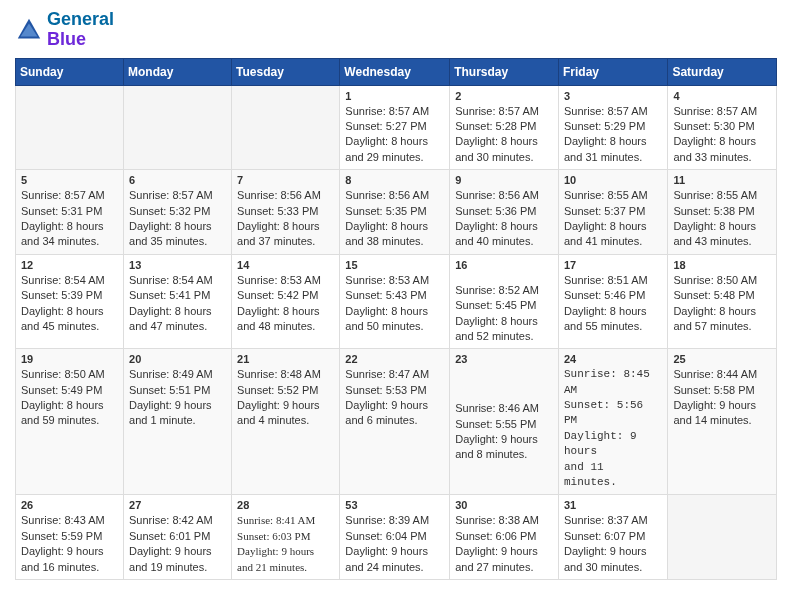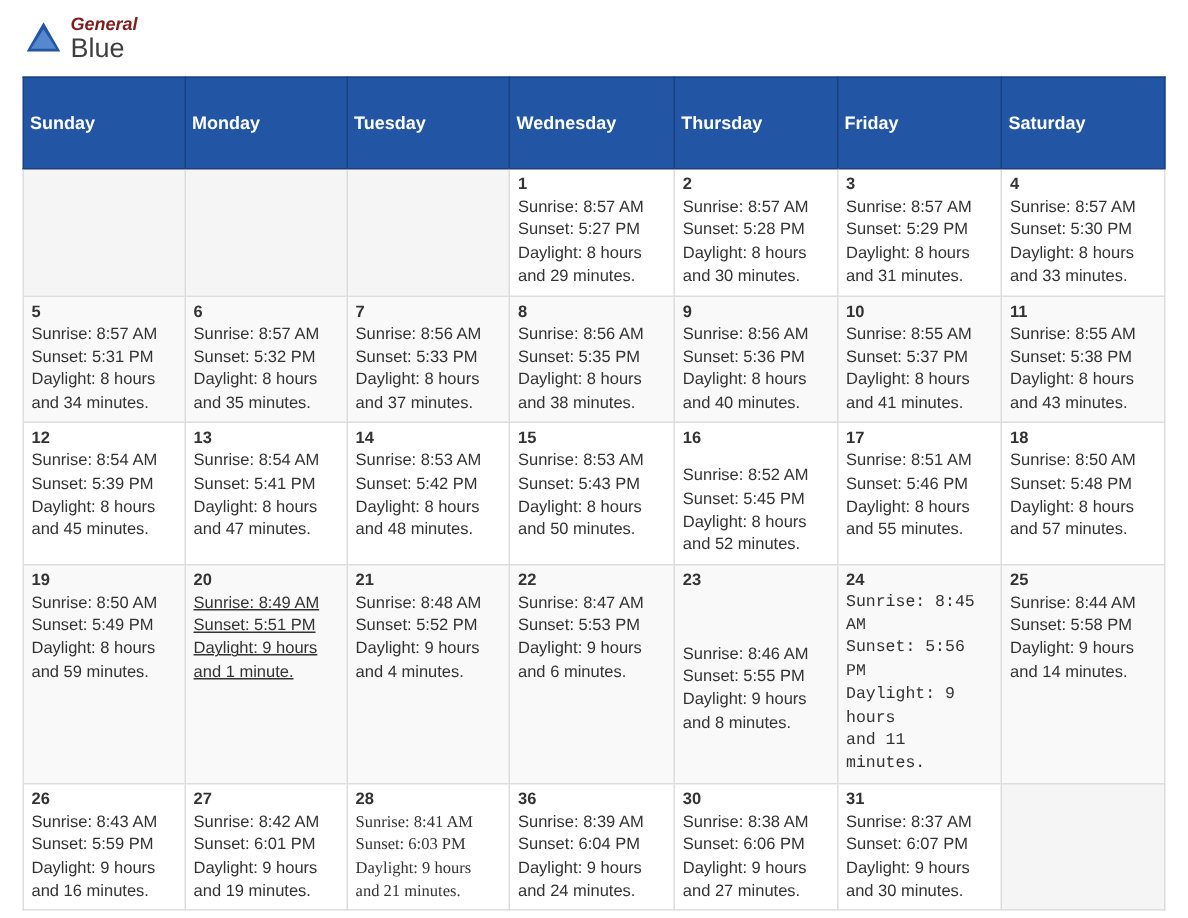--- a/index.html
+++ b/index.html
@@ -20,29 +20,28 @@
       display: flex;
       align-items: center;
       gap: 4px;
     }
     .logo-text {
       display: flex;
       flex-direction: column;
       line-height: 1.1;
     }
     .logo-general {
-      font-size: 12px;
+      font-size: 18px;
       font-weight: bold;
-      color: #7f1d1d;
-      font-style: italic;
+      color: #0369a1;
     }
     .logo-blue {
       font-size: 18px;
-      font-weight: normal;
-      color: #404040;
+      font-weight: bold;
+      color: #6d28d9;
     }
     .logo-icon {
       width: 28px;
       height: 28px;
     }
     .title-block {
       text-align: right;
     }
     .month-title {
       font-size: 32px;
@@ -56,21 +55,21 @@
     .calendar {
       width: 100%;
       border-collapse: collapse;
       border: 1px solid #ccc;
     }
     .calendar th {
       background-color: #2255a4;
       color: #fff;
       font-size: 12px;
       font-weight: bold;
-      padding: 23px 4px;
+      padding: 6px 4px;
       text-align: left;
       border: 1px solid #1a4080;
     }
     .calendar td {
       vertical-align: top;
       padding: 4px 5px;
       font-size: 10px;
       color: #333;
       border: 1px solid #ddd;
       width: 113px;
@@ -262,21 +261,21 @@
       <tr>
         <td>
           <span class="day-number">19</span>
           <div class="day-info" style="white-space: pre-line;">Sunrise: 8:50 AM
 Sunset: 5:49 PM
 Daylight: 8 hours
 and 59 minutes.</div>
         </td>
         <td>
           <span class="day-number">20</span>
-          <div class="day-info" style="white-space: pre-line; text-decoration: underline;">Sunrise: 8:49 AM
+          <div class="day-info" style="white-space: pre-line;">Sunrise: 8:49 AM
 Sunset: 5:51 PM
 Daylight: 9 hours
 and 1 minute.</div>
         </td>
         <td>
           <span class="day-number">21</span>
           <div class="day-info" style="white-space: pre-line;">Sunrise: 8:48 AM
 Sunset: 5:52 PM
 Daylight: 9 hours
 and 4 minutes.</div>
@@ -326,21 +325,21 @@
 and 19 minutes.</div>
         </td>
         <td>
           <span class="day-number">28</span>
           <div class="day-info" style="white-space: pre-line; font-family: Liberation Serif, serif;">Sunrise: 8:41 AM
 Sunset: 6:03 PM
 Daylight: 9 hours
 and 21 minutes.</div>
         </td>
         <td>
-          <span class="day-number">36</span>
+          <span class="day-number">53</span>
           <div class="day-info" style="white-space: pre-line;">Sunrise: 8:39 AM
 Sunset: 6:04 PM
 Daylight: 9 hours
 and 24 minutes.</div>
         </td>
         <td>
           <span class="day-number">30</span>
           <div class="day-info" style="white-space: pre-line;">Sunrise: 8:38 AM
 Sunset: 6:06 PM
 Daylight: 9 hours

